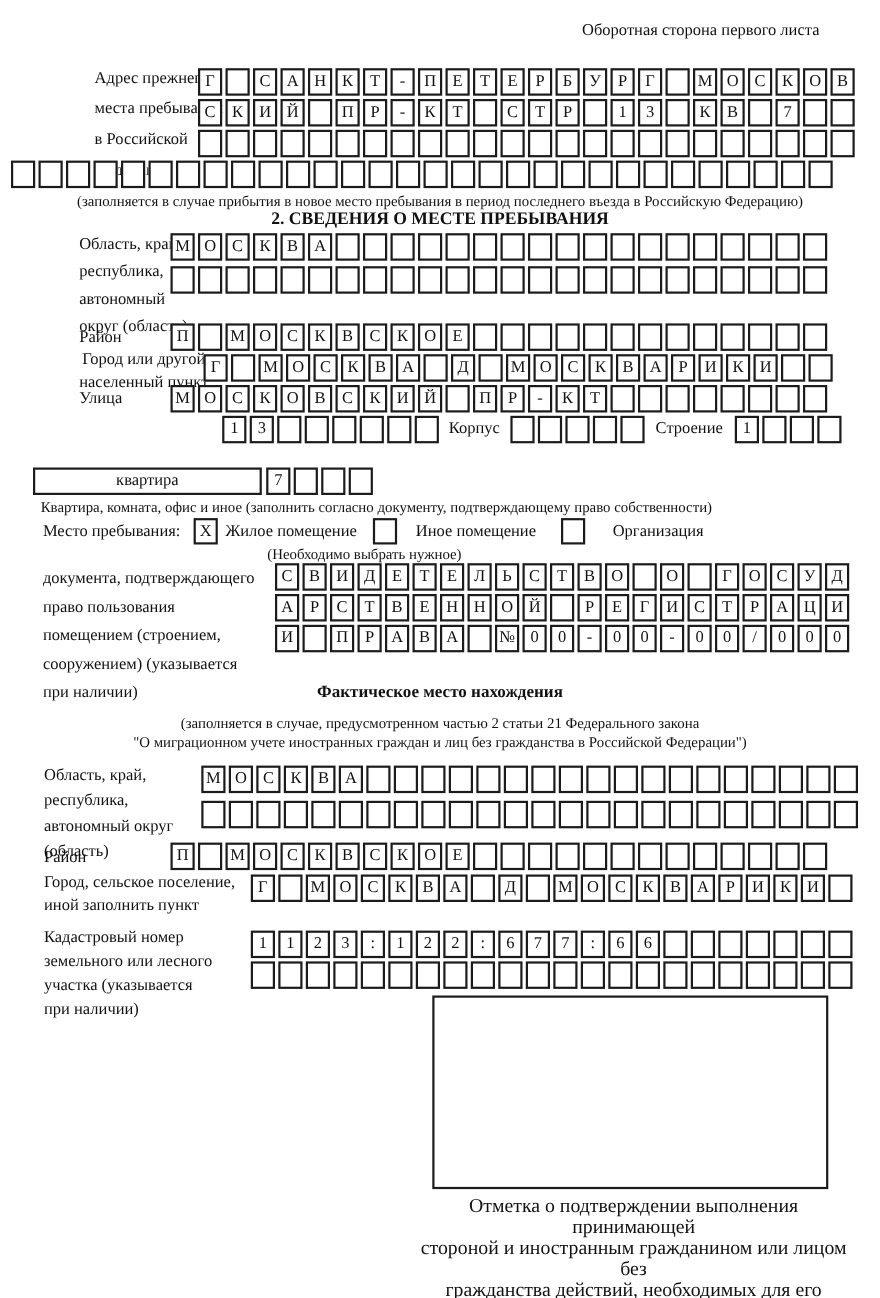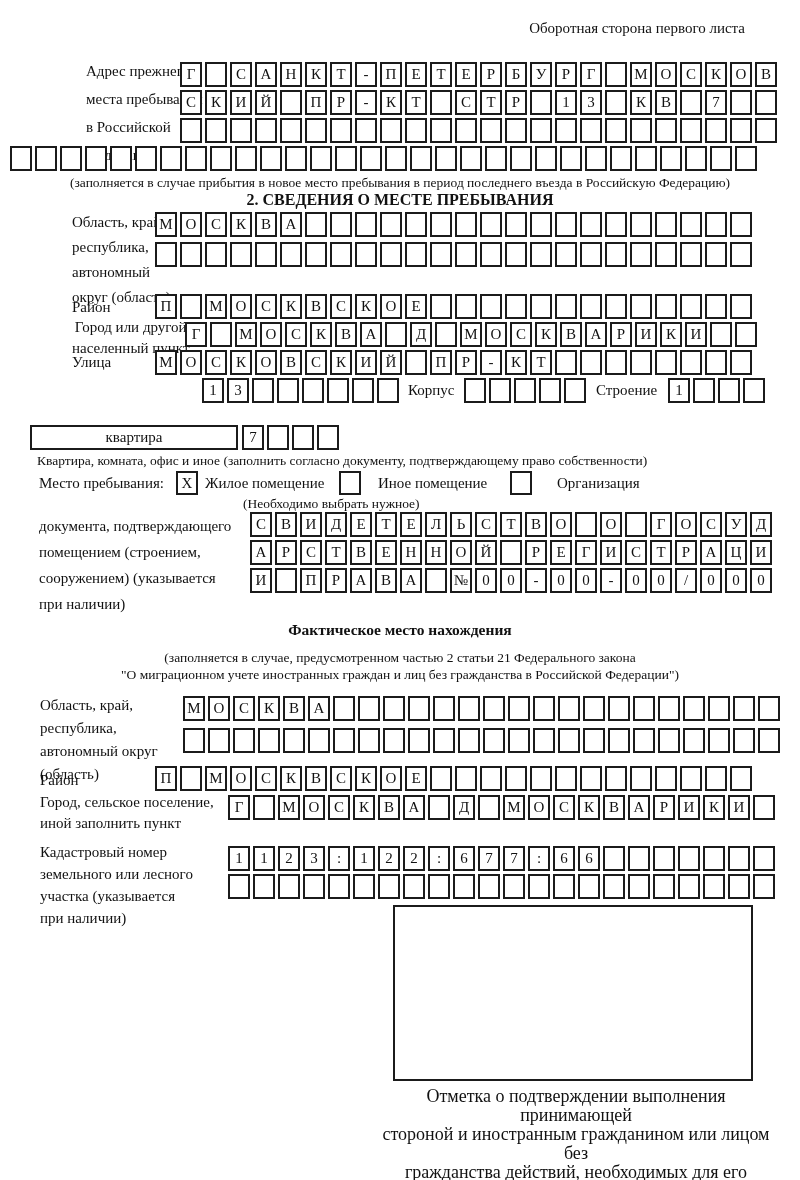--- a/index.html
+++ b/index.html
@@ -358,20 +358,21 @@
   <span class="abs checkbox" style="left:176px; top:471px;">X</span>
   <div class="abs lbl" style="left:205px; top:473px;">Жилое помещение</div>
   <span class="abs checkbox" style="left:339px; top:471px;"></span>
   <div class="abs lbl" style="left:378px; top:473px;">Иное помещение</div>
   <span class="abs checkbox" style="left:510px; top:471px;"></span>
   <div class="abs lbl" style="left:557px; top:473px;">Организация</div>
   <div class="abs note" style="left:243px; top:496px;">(Необходимо выбрать нужное)</div>
 
   <div class="abs lbl" style="left:39px; top:513px; line-height:26px;">
       <div>документа, подтверждающего</div>
+      <div>право пользования</div>
       <div>помещением (строением,</div>
       <div>сооружением) (указывается</div>
       <div>при наличии)</div>
     </div>
   <div class="abs cells" style="left:250px; top:512px;">
       <span class="cell">С</span>
       <span class="cell">В</span>
       <span class="cell">И</span>
       <span class="cell">Д</span>
       <span class="cell">Е</span>

